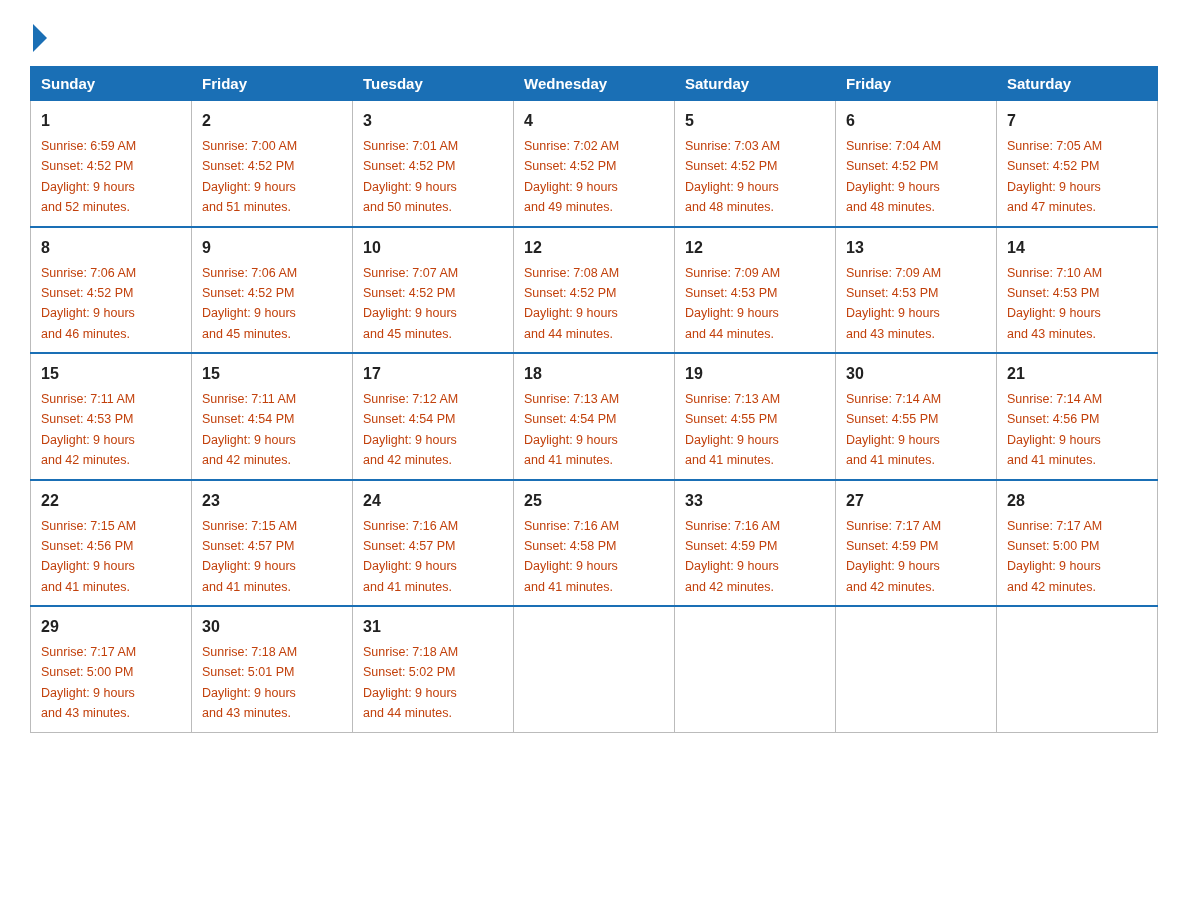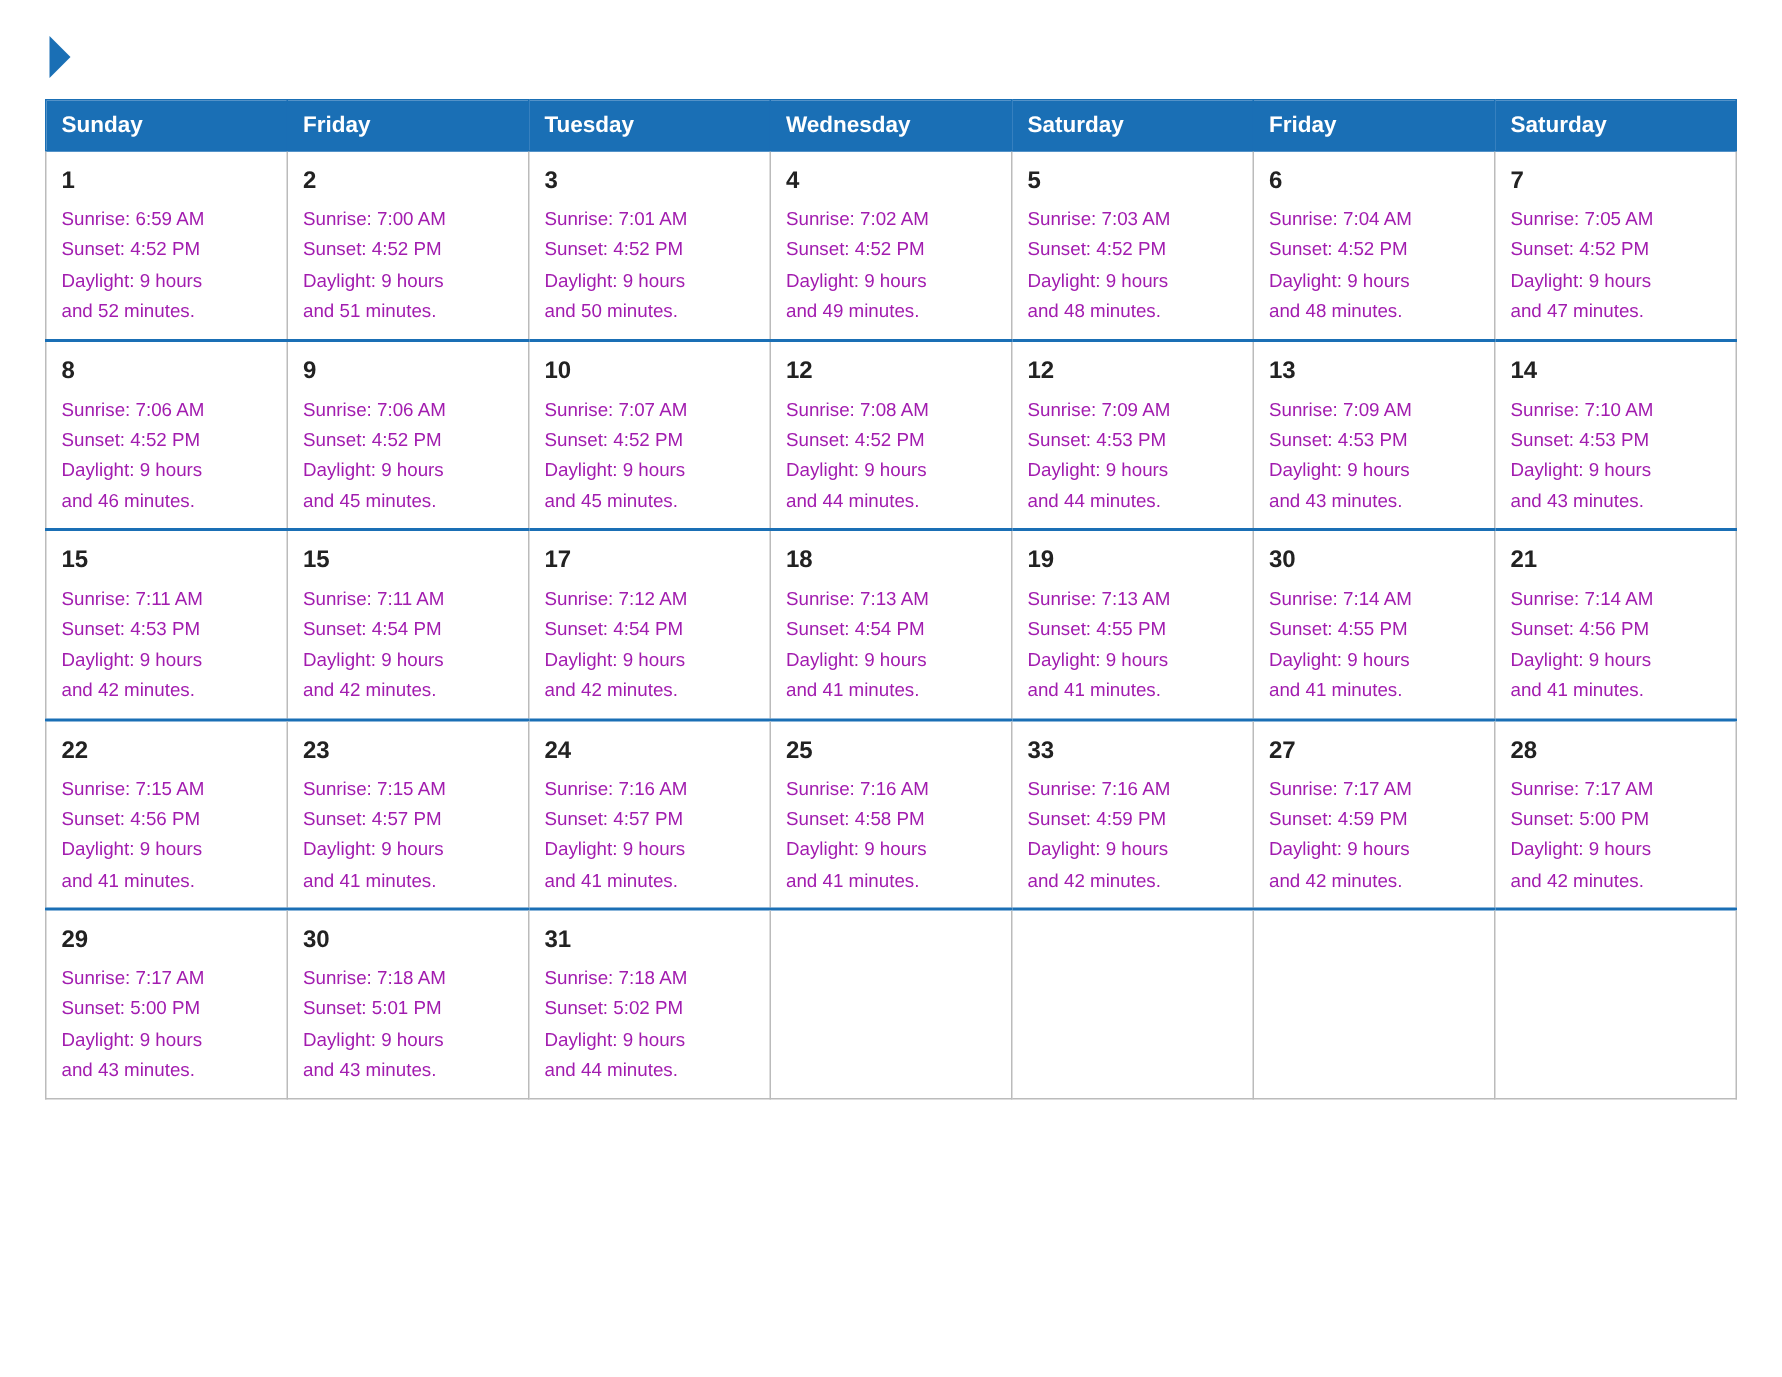--- a/index.html
+++ b/index.html
@@ -87,21 +87,21 @@
     }
     .day-num {
       font-size: 16px;
       font-weight: bold;
       color: #222;
       display: block;
       margin-bottom: 3px;
     }
     .day-info {
       font-size: 12.5px;
-      color: #a21caf;
+      color: #c2410c;
       line-height: 1.55;
     }
     .empty-cell {
       background: #fff;
     }
     .row-border td {
       border-top: 2px solid #1a6fb5;
     }
   </style>
 </head>

